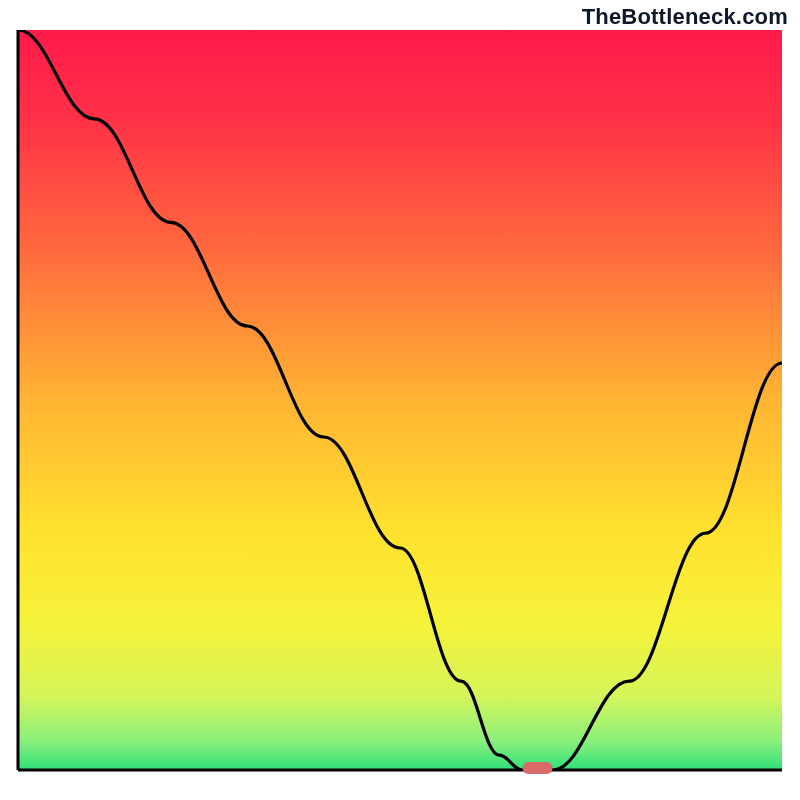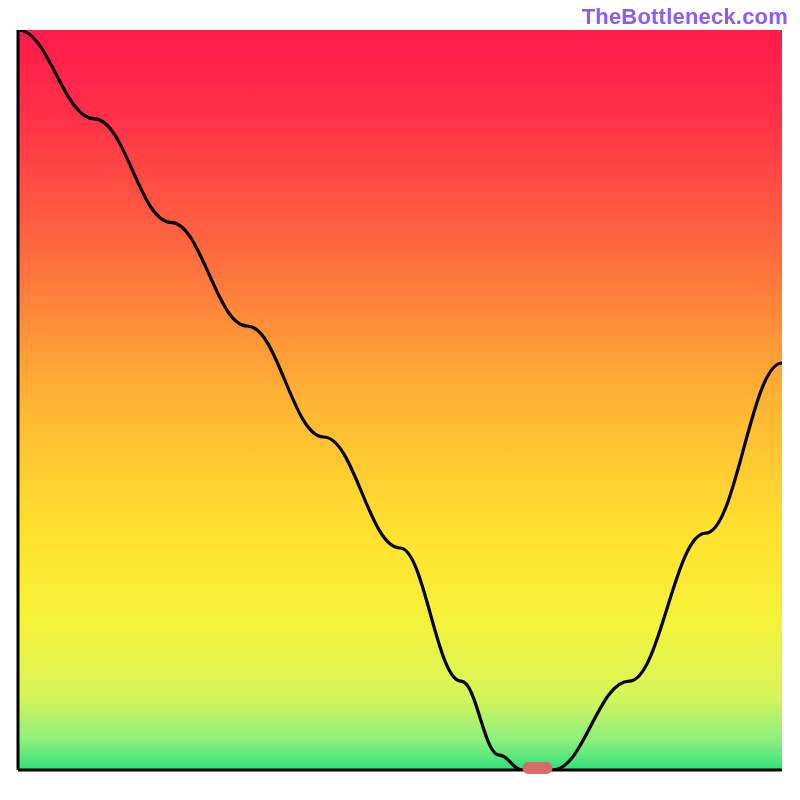--- a/index.html
+++ b/index.html
@@ -14,21 +14,21 @@
     position: relative;
     width: 800px;
     height: 800px;
   }
   .attribution {
     position: absolute;
     top: 4px;
     right: 12px;
     font-size: 22px;
     font-weight: 600;
-    color: #8b5cf6;
+    color: #0f172a;
     letter-spacing: 0.2px;
     user-select: none;
   }
   svg {
     display: block;
   }
 </style>
 </head>
 <body>
 

